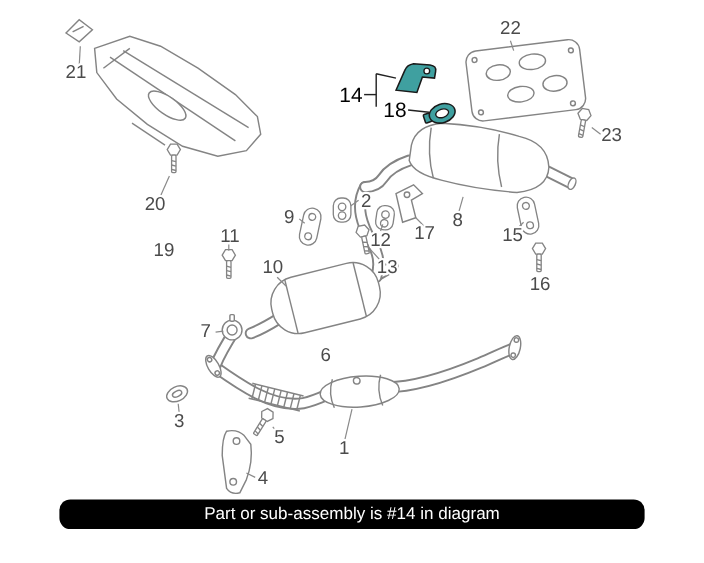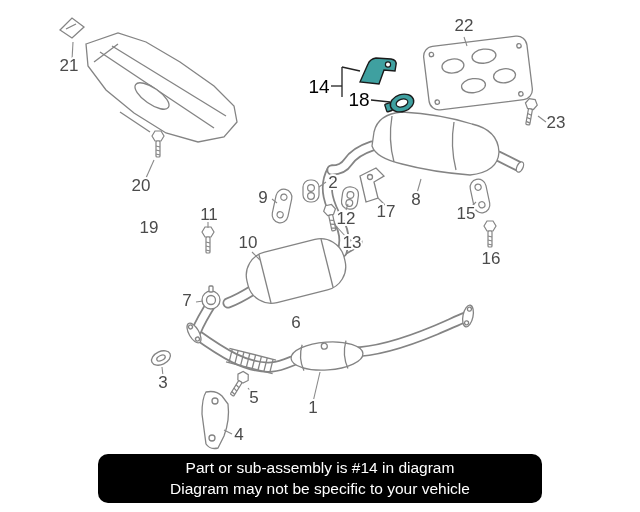--- a/index.html
+++ b/index.html
@@ -11,21 +11,21 @@
   .tube-o{fill:none;stroke:#848484;stroke-width:11;stroke-linecap:round;}
   .tube-i{fill:none;stroke:#ffffff;stroke-width:7.5;stroke-linecap:round;}
   .leader{stroke:#8a8a8a;stroke-width:1.1;fill:none;}
   .hl-line{stroke:#222;stroke-width:1.3;fill:none;}
   .hl-shape{stroke:#1a1a1a;stroke-width:1.4;}
   .lbl{font-family:"Liberation Sans",sans-serif;font-size:17px;fill:#4b4b4b;
        text-anchor:middle;paint-order:stroke;stroke:#ffffff;stroke-width:4px;
        stroke-linejoin:round;}
   .lbl-hl{font-size:19px;fill:#000000;}
   .banner{position:absolute;left:50%;transform:translateX(-50%);top:454px;
-          width:444px;box-sizing:border-box;background:#000000;color:#ffffff;
+          width:532px;box-sizing:border-box;background:#000000;color:#ffffff;
           border-radius:10px;text-align:center;padding:3px 10px;
           font-size:15.5px;line-height:1.38;}
   .banner-line{white-space:nowrap;}
 </style>
 </head>
 <body>
 
 <div class="page">
 
 <svg width="640" height="455" viewBox="0 0 640 455">
@@ -233,16 +233,15 @@
     <text class="lbl" x="149" y="233">19</text>
     <text class="lbl" x="141" y="191">20</text>
     <text class="lbl" x="69" y="71">21</text>
     <text class="lbl" x="464" y="31">22</text>
     <text class="lbl" x="556" y="128">23</text>
   </g>
 </svg>
 
 <div class="banner">
   <div class="banner-line">Part or sub-assembly is #14 in diagram</div>
-  <div class="banner-line">Diagram may not be specific to your vehicle</div>
 </div>
 
 </div>
 
 </body></html>

